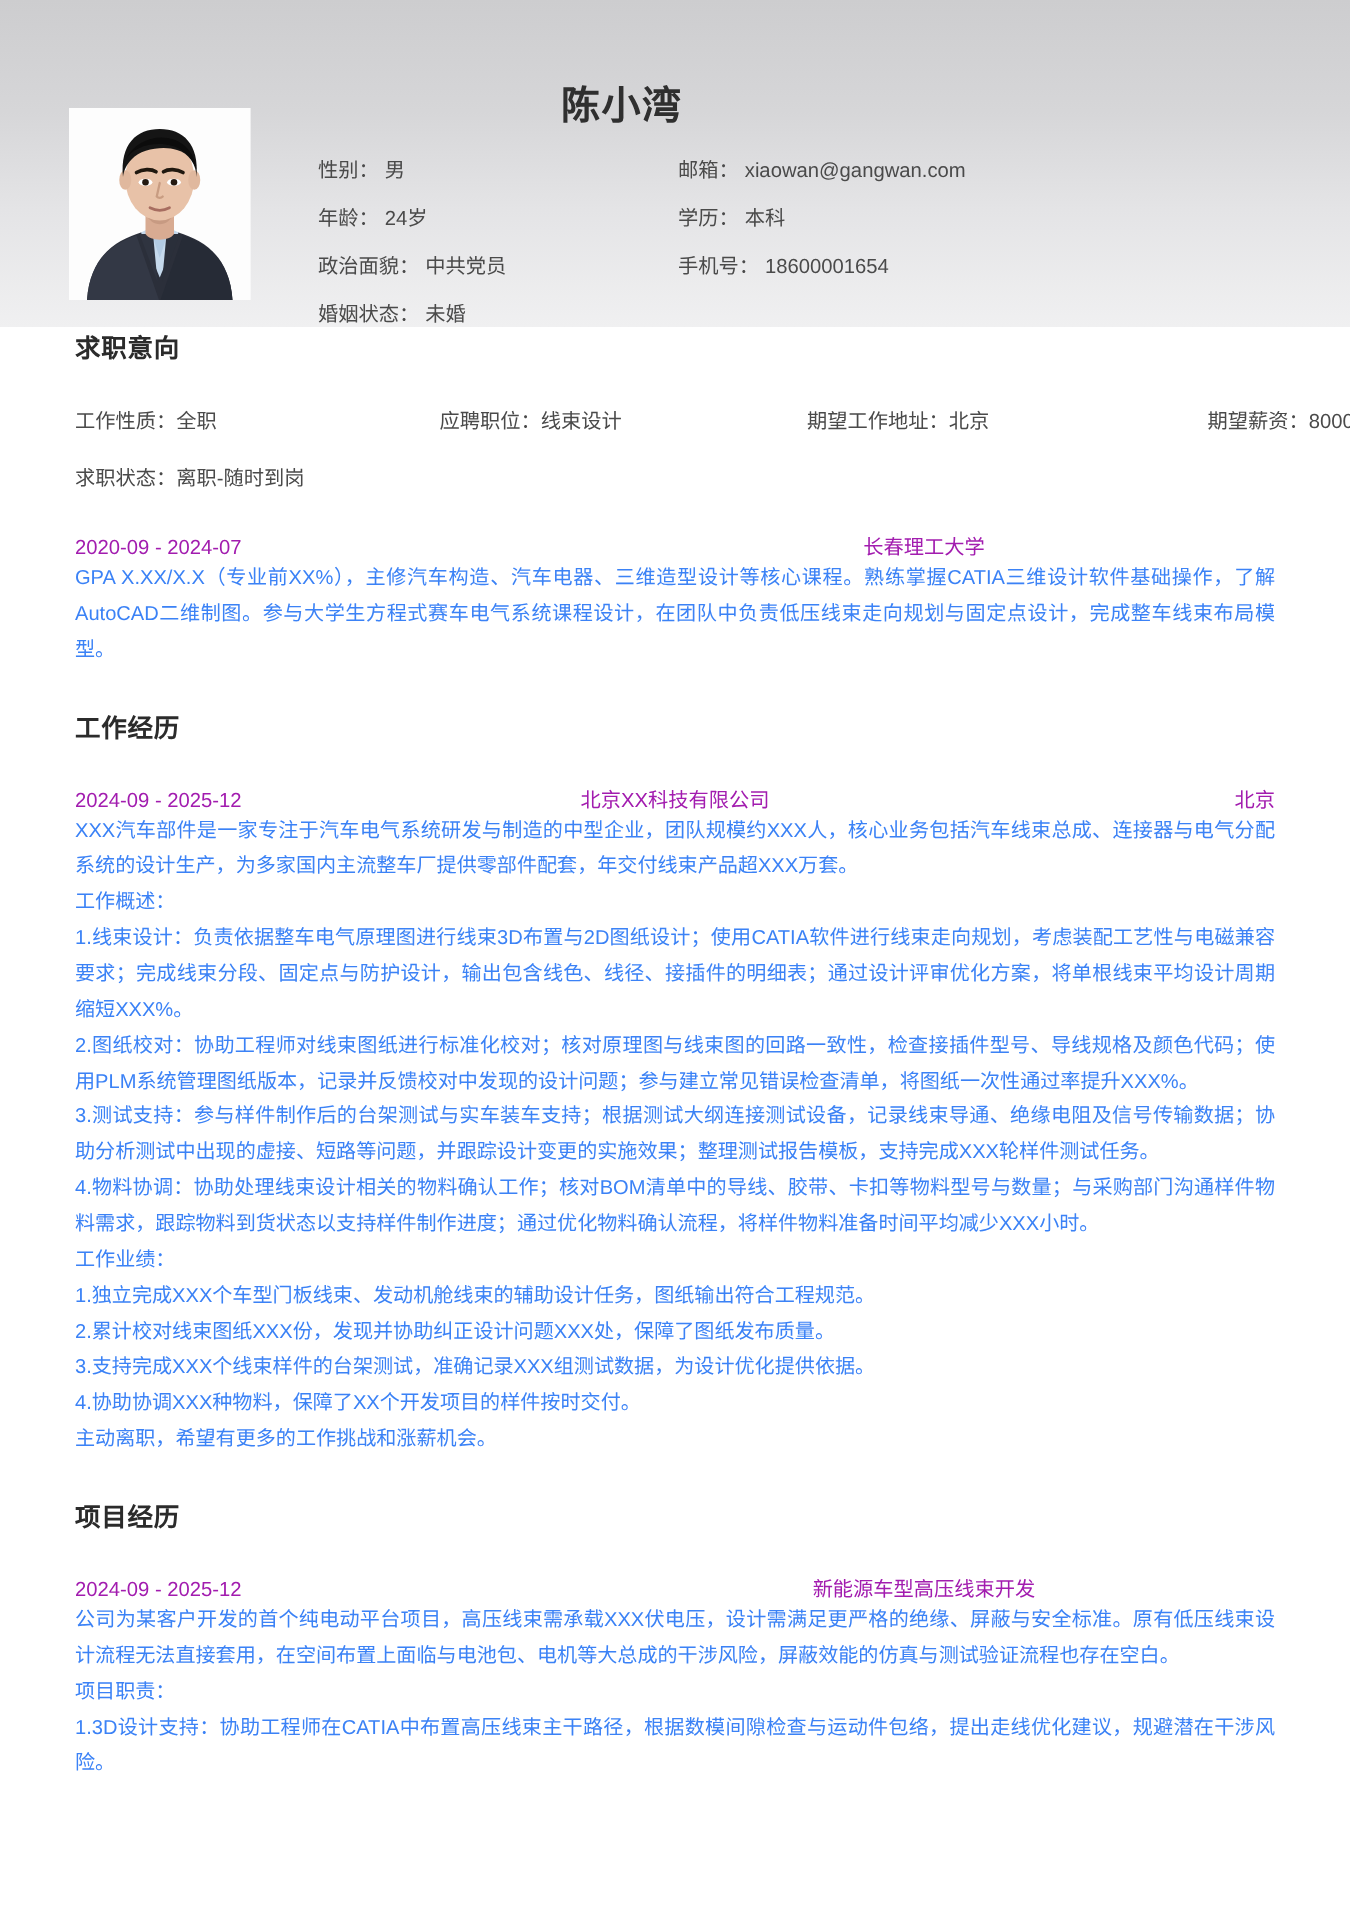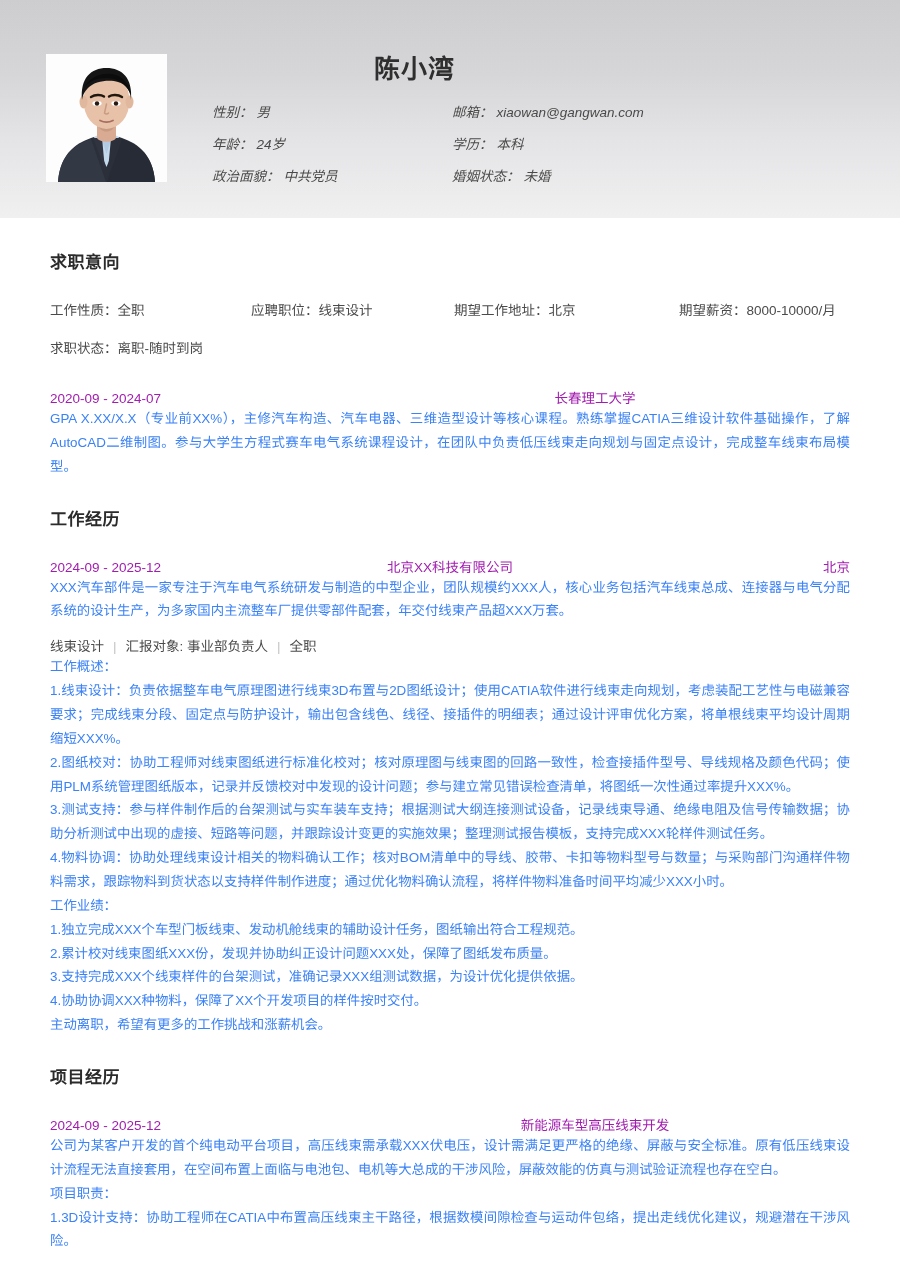--- a/index.html
+++ b/index.html
@@ -16,21 +16,21 @@
   }
 
   
   .header {
     position: relative;
     height: 218px;
     background: linear-gradient(180deg, #cdcdcf 0%, #d6d6d8 34%, #e4e4e6 64%, #f0f0f1 100%);
     box-sizing: border-box;
     padding: 54px 0 0 46px;
     display: flex;
-    align-items: flex-start;
+    align-items: center;
   }
   .photo-frame {
     width: 121px;
     height: 128px;
     background: #ffffff;
     flex: 0 0 auto;
     overflow: hidden;
     position: relative;
   }
   .photo-frame svg { display: block; width: 100%; height: 100%; }
@@ -47,21 +47,20 @@
     line-height: 1;
     margin: 0 0 19px 162px;
     letter-spacing: 1px;
   }
   .info-grid {
     display: grid;
     grid-template-columns: 240px auto;
     row-gap: 12px;
     font-size: 13.5px;
     color: #4a4a4a;
-    font-style: italic;
   }
   .info-cell { white-space: nowrap; }
   .info-cell .lbl { color: #4a4a4a; }
   .info-cell .val { color: #4a4a4a; margin-left: 4px; }
 
   
   .content {
     padding: 0 50px;
     box-sizing: border-box;
   }
@@ -107,22 +106,22 @@
     font-size: 13.5px;
     color: #4a4a4a;
   }
   .intent-row .ic { flex: 0 0 auto; }
   .ic-1 { width: 201px; }
   .ic-2 { width: 203px; }
   .ic-3 { width: 225px; }
   .ic-4 { flex: 1 1 auto; text-align: left; }
 
   
-  .mt-30 { margin-top: 30px; }
-  .mt-26 { margin-top: 26px; }
+  .mt-30 { }
+  .mt-26 { margin-top: 26px; gap: 42px; }
   .mt-18 { margin-top: 18px; }
   .mt-14 { margin-top: 14px; }
   .mt-12 { margin-top: 12px; }
 </style>
 </head>
 <body>
 
 <div class="header">
 
   <div class="photo-frame">
@@ -180,20 +179,23 @@
       </div>
 
       <div class="info-cell">
         <span class="lbl">学历：</span><span class="val">本科</span>
       </div>
       <div class="info-cell">
         <span class="lbl">政治面貌：</span><span class="val">中共党员</span>
       </div>
 
       <div class="info-cell">
+        <span class="lbl">手机号：</span><span class="val">18600001654</span>
+      </div>
+      <div class="info-cell">
         <span class="lbl">婚姻状态：</span><span class="val">未婚</span>
       </div>
     </div>
   </div>
 </div>
 
 <div class="content">
 
   <div class="section mt-30">
     <div class="sec-title">求职意向</div>
@@ -234,23 +236,20 @@
     <div class="sec-title">工作经历</div>
 
     <div class="row3 mt-26">
       <div class="c-left">2024-09 - 2025-12</div>
       <div class="c-mid">北京XX科技有限公司</div>
       <div class="c-right">北京</div>
     </div>
 
     <p class="para mt-14">XXX汽车部件是一家专注于汽车电气系统研发与制造的中型企业，团队规模约XXX人，核心业务包括汽车线束总成、连接器与电气分配系统的设计生产，为多家国内主流整车厂提供零部件配套，年交付线束产品超XXX万套。</p>
 
-    <div class="tagline mt-12">
-      <span>线束设计</span><span class="sep">|</span><span>汇报对象: 事业部负责人</span><span class="sep">|</span><span>全职</span>
-    </div>
 
     <p class="para mt-18">工作概述：</p>
     <p class="para block">1.线束设计：负责依据整车电气原理图进行线束3D布置与2D图纸设计；使用CATIA软件进行线束走向规划，考虑装配工艺性与电磁兼容要求；完成线束分段、固定点与防护设计，输出包含线色、线径、接插件的明细表；通过设计评审优化方案，将单根线束平均设计周期缩短XXX%。
 2.图纸校对：协助工程师对线束图纸进行标准化校对；核对原理图与线束图的回路一致性，检查接插件型号、导线规格及颜色代码；使用PLM系统管理图纸版本，记录并反馈校对中发现的设计问题；参与建立常见错误检查清单，将图纸一次性通过率提升XXX%。
 3.测试支持：参与样件制作后的台架测试与实车装车支持；根据测试大纲连接测试设备，记录线束导通、绝缘电阻及信号传输数据；协助分析测试中出现的虚接、短路等问题，并跟踪设计变更的实施效果；整理测试报告模板，支持完成XXX轮样件测试任务。
 4.物料协调：协助处理线束设计相关的物料确认工作；核对BOM清单中的导线、胶带、卡扣等物料型号与数量；与采购部门沟通样件物料需求，跟踪物料到货状态以支持样件制作进度；通过优化物料确认流程，将样件物料准备时间平均减少XXX小时。</p>
 
     <p class="para mt-18">工作业绩：</p>
     <p class="para block">1.独立完成XXX个车型门板线束、发动机舱线束的辅助设计任务，图纸输出符合工程规范。
 2.累计校对线束图纸XXX份，发现并协助纠正设计问题XXX处，保障了图纸发布质量。

